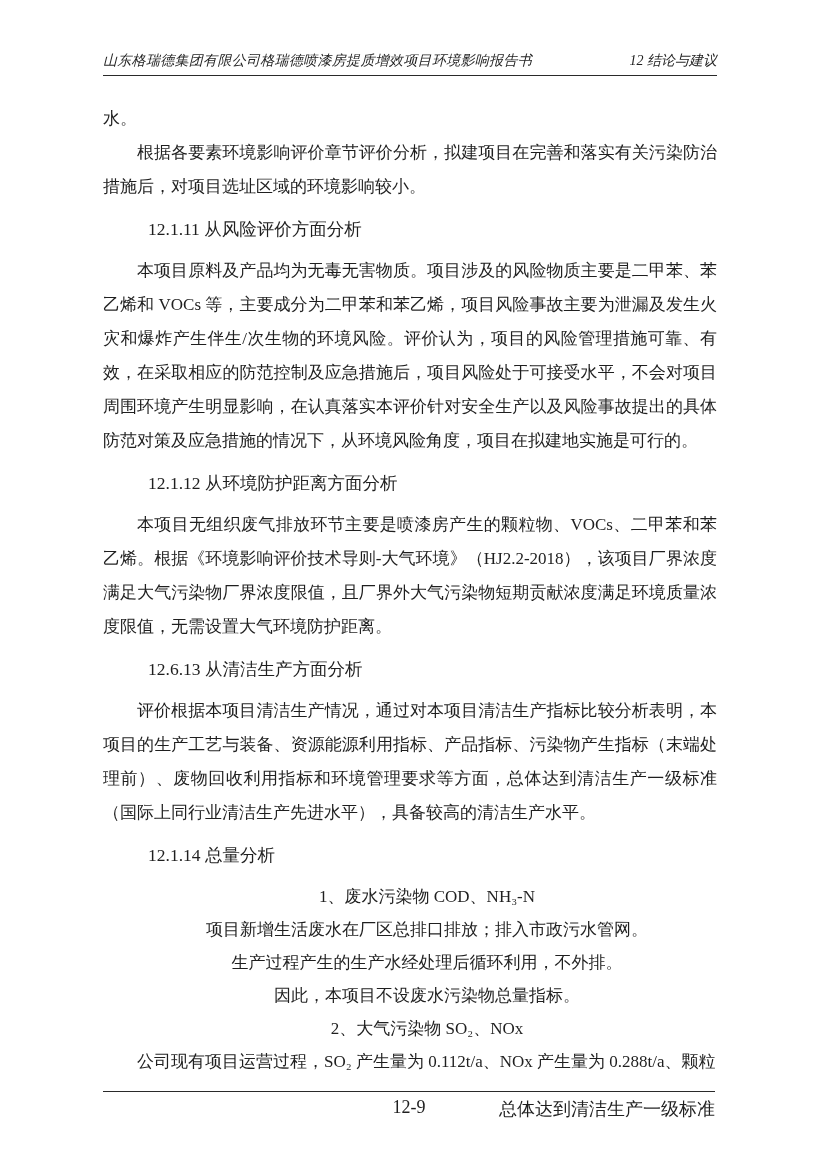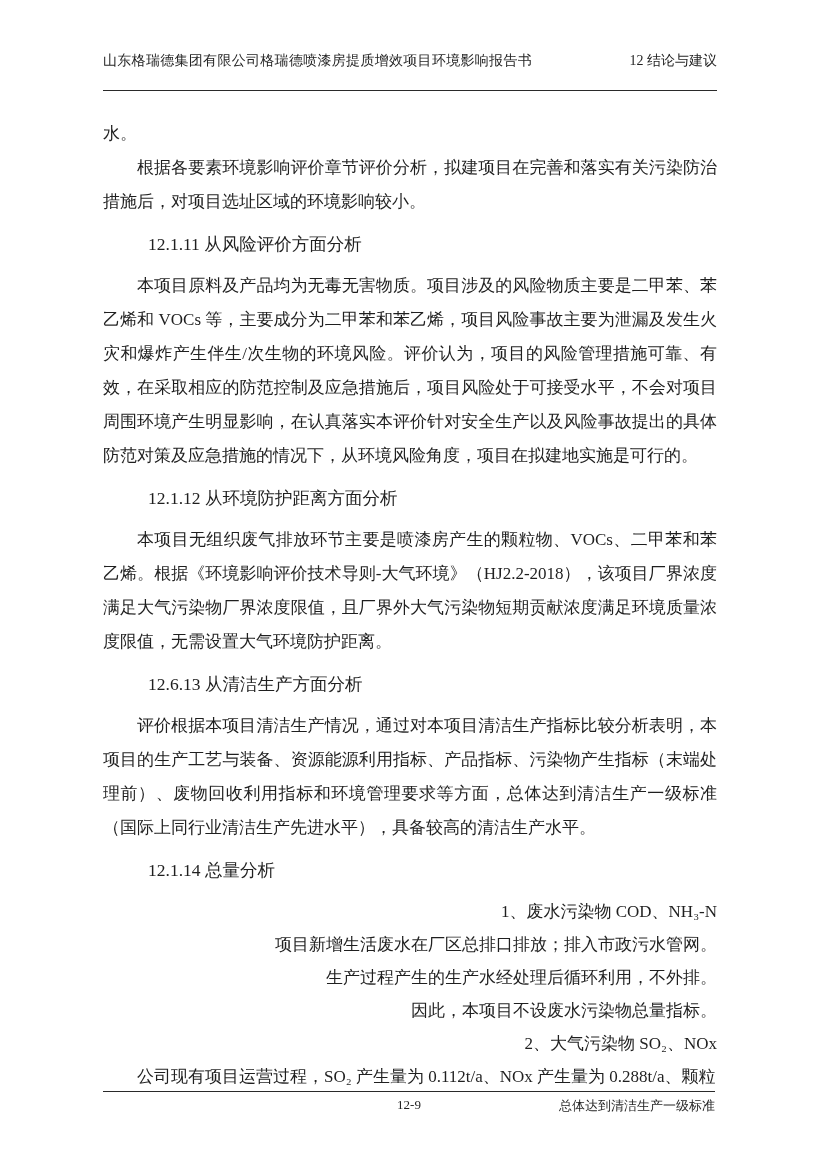--- a/index.html
+++ b/index.html
@@ -20,25 +20,26 @@
     left: 103px;
     top: 0;
     width: 614px;
     height: 1169px;
   }
   header.page-header {
     display: flex;
     justify-content: space-between;
     align-items: flex-end;
     padding-top: 52px;
-    padding-bottom: 20px;
+    padding-bottom: 5px;
     border-bottom: 1.5px solid #2a2a2a;
     font-size: 14px;
     line-height: 18px;
     white-space: nowrap;
+    font-style: italic;
   }
   header .hdr-left { letter-spacing: 0.3px; }
   header .hdr-right { margin-left: 28px; }
   main.doc-body {
     margin-top: 26px;
   }
   main p, main h3 {
     margin: 0;
     font-weight: 400;
   }
@@ -57,29 +58,29 @@
     line-height: 34px;
     margin-top: 8px;
     margin-bottom: 8px;
     text-align: left;
     margin-left: 45px;
   }
   .line {
     font-size: 17px;
     line-height: 33px;
     text-indent: 2em;
-    text-align: right;
+    text-align: center;
   }
   footer.page-footer {
     position: absolute;
     left: 103px;
     top: 1091px;
     width: 612px;
     border-top: 1.5px solid #2a2a2a;
-    font-size: 13px;
+    font-size: 18px;
     height: 30px;
     text-decoration: underline;
   }
   footer .page-num {
     position: absolute;
     left: 0;
     right: 0;
     top: 5px;
     text-align: center;
   }

